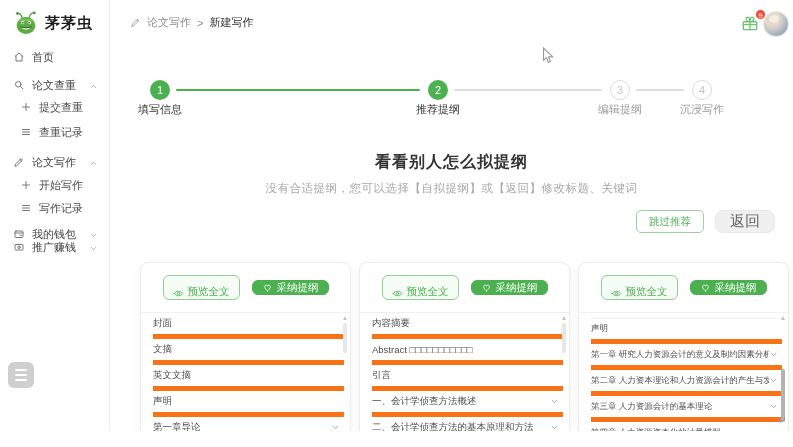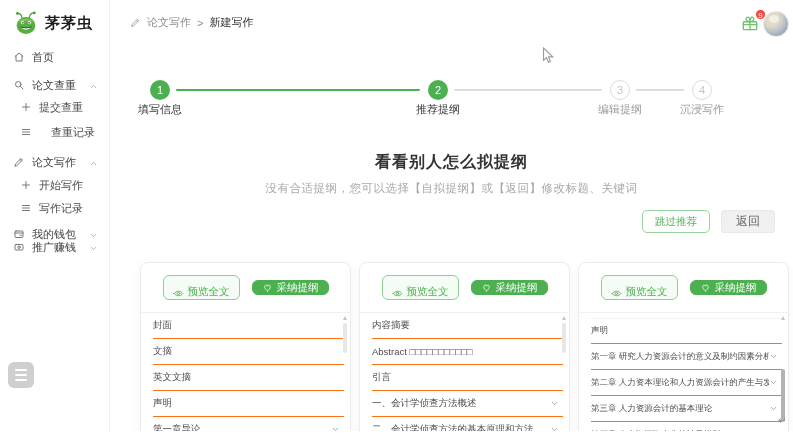--- a/index.html
+++ b/index.html
@@ -36,32 +36,32 @@
   .step-label { position:absolute; top:102px; width:120px; text-align:center; font-size:11px; color:#333; }
   .step-label.pending { color:#9b9b9b; }
   .step-line { position:absolute; top:89px; height:2px; border-radius:1px; background:#dcdcdc; }
   .step-line.done { background:#4cb050; }
 
   
   .page-title { position:absolute; left:110px; right:0; top:152px; text-align:center; font-size:16px; font-weight:bold; color:#333; letter-spacing:1px; }
   .page-subtitle { position:absolute; left:110px; right:0; top:181px; text-align:center; font-size:11.5px; color:#a8a8a8; letter-spacing:.5px; }
   .actions { position:absolute; right:18px; top:210px; display:flex; gap:11px;padding-left:48px; }
   .btn-skip { height:23px; padding:0 12px; border:1px solid #9ad49d; border-radius:5px; background:#fff; color:#53b257; font-size:10.5px; cursor:pointer; font-family:inherit; }
-  .btn-back { height:23px; padding:0 14px; border:1px solid #e9e9e9; border-radius:3px; background:#f0f0f0; color:#666; font-size:12px; cursor:pointer; font-family:inherit; }
+  .btn-back { height:23px; padding:0 14px; border:1px solid #e9e9e9; border-radius:8px; background:#f0f0f0; color:#666; font-size:15px; cursor:pointer; font-family:inherit; }
 
   
   .cards { position:absolute; left:140px; top:262px; display:flex; gap:8px; }
   .card { position:relative; width:211px; height:205px; background:#fff; border:1px solid #ececec; border-radius:8px; box-shadow:0 3px 10px rgba(0,0,0,.05); }
   .card-head { height:50px; display:flex; align-items:center; justify-content:center; gap:12px; border-bottom:1px solid #f0f0f0; }
   .btn-preview { display:inline-flex; align-items:flex-end; gap:4px; height:25px; padding:0 9px; border:1px solid #8fcf92; border-radius:6px; background:#f5fbf5; color:#4cb050; font-size:10.5px; cursor:pointer; font-family:inherit; }
   .btn-adopt { display:inline-flex; align-items:center; gap:4px; height:15px; padding:0 9px; border:1px solid #4cb050; border-radius:6px; background:#4cb050; color:#fff; font-size:10.5px; cursor:pointer; font-family:inherit; }
   .btn-preview .icon, .btn-adopt .icon { width:11px; height:11px; }
   .btn-preview .icon svg, .btn-adopt .icon svg { stroke-width:1.8; }
   .list { position:relative; padding:0 6px 0 12px; }
-  .row { height:26px; display:flex; align-items:center; border-bottom:1px solid #f97316; font-size:9.5px; color:#4c4c4c; cursor:pointer;justify-content:center; }
+  .row { height:26px; display:flex; align-items:center; border-bottom:5px solid #f97316; font-size:9.5px; color:#4c4c4c; cursor:pointer;justify-content:center; }
   .row-text { flex:1; white-space:nowrap; overflow:hidden; }
   .row .caret { width:9px; height:9px; color:#8c8c8c; flex:0 0 auto; margin-right:4px; }
   .card.small-font .row { font-size:8.5px; }
   .card .list.scrolled .row:first-child { border-top:1px solid #f2f2f2; margin-top:5px; }
   .sb-thumb { position:absolute; width:4px; border-radius:2px; right:3px; }
   .sb-thumb.light { background:#e7e7e7; }
   .sb-thumb.dark { background:#b3b3b3; }
   .sb-caret { position:absolute; right:3px; top:53px; width:0; height:0; border-left:2.5px solid transparent; border-right:2.5px solid transparent; border-bottom:4px solid #c4c4c4; }
 
   
@@ -111,21 +111,21 @@
             <span class="icon caret"><svg viewBox="0 0 24 24">
                 <path d="M6 15 L12 9 L18 15"></path>
               </svg></span>
           </div>
           <div class="nav-item child" style="top: 95px;">
             <span class="icon "><svg viewBox="0 0 24 24">
                 <path d="M12 5 V19 M5 12 H19"></path>
               </svg></span>
             <span class="nav-label">提交查重</span>
           </div>
-          <div class="nav-item child" style="top: 120px; gap: 12px;">
+          <div class="nav-item child" style="top: 120px;">
             <span class="icon "><svg viewBox="0 0 24 24">
                 <path d="M5 7 H19 M5 12 H19 M5 17 H19"></path>
               </svg></span>
             <span class="nav-label">查重记录</span>
           </div>
           <div class="nav-item" style="top: 150px;">
             <span class="icon "><svg viewBox="0 0 24 24">
                 <path d="M4 20 L5.2 15.8 L16 5 L19 8 L8.2 18.8 Z"></path>
                 <path d="M14 7 L17 10"></path>
               </svg></span>

